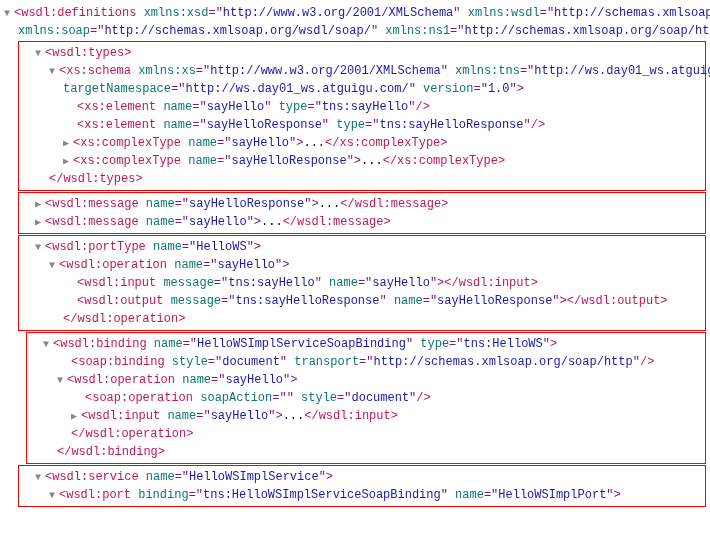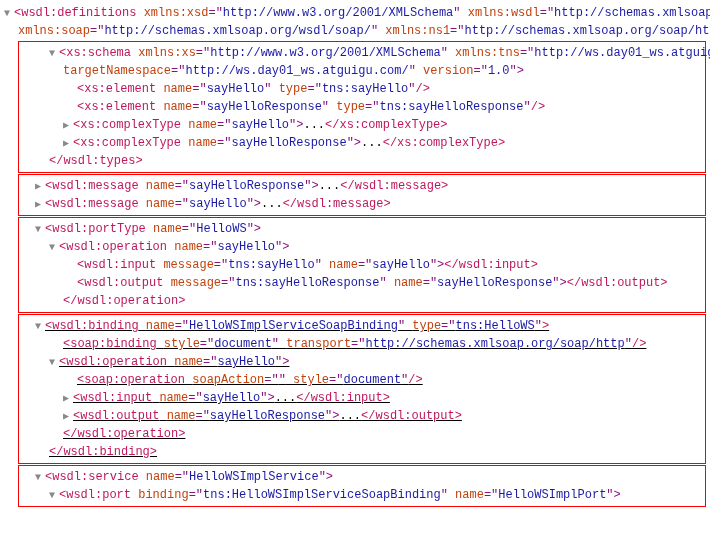--- a/index.html
+++ b/index.html
@@ -6,21 +6,21 @@
   body {
     font-family: "Courier New", monospace;
     font-size: 12px;
     background: #ffffff;
     padding: 4px;
     white-space: nowrap;
     line-height: 1.5;
     position: relative;
   }
   .tag { color: #be185d; }
-  .attr-name { color: #c2410c; }
+  .attr-name { color: #0f766e; }
   .attr-val { color: #1a1aa6; }
   .punct { color: #881280; }
   .ellipsis { color: #000; }
   .arrow { color: #888; font-size: 10px; display: inline-block; width: 10px; }
   .line { display: block; }
   .i0 { padding-left: 0px; }
   .i1 { padding-left: 14px; }
   .i2 { padding-left: 28px; }
   .i3 { padding-left: 42px; }
   .i4 { padding-left: 56px; }
@@ -28,20 +28,21 @@
 </style>
 </head>
 <body>
 
 <div>
 
 <span class="line i0"><span class="arrow">▼</span><span class="tag">&lt;wsdl:definitions</span> <span class="attr-name">xmlns:xsd</span><span class="punct">="</span><span class="attr-val">http://www.w3.org/2001/XMLSchema</span><span class="punct">"</span> <span class="attr-name">xmlns:wsdl</span><span class="punct">="</span><span class="attr-val">http://schemas.xmlsoap.o</span></span>
 <span class="line i1"><span class="attr-name">xmlns:soap</span><span class="punct">="</span><span class="attr-val">http://schemas.xmlsoap.org/wsdl/soap/</span><span class="punct">"</span> <span class="attr-name">xmlns:ns1</span><span class="punct">="</span><span class="attr-val">http://schemas.xmlsoap.org/soap/http</span></span>
 
 <div class="box" style="margin-left:14px;">
+<span class="line i1"><span class="arrow">▼</span><span class="tag">&lt;wsdl:types&gt;</span></span>
 <span class="line i2"><span class="arrow">▼</span><span class="tag">&lt;xs:schema</span> <span class="attr-name">xmlns:xs</span><span class="punct">="</span><span class="attr-val">http://www.w3.org/2001/XMLSchema</span><span class="punct">"</span> <span class="attr-name">xmlns:tns</span><span class="punct">="</span><span class="attr-val">http://ws.day01_ws.atguigu.co</span></span>
 <span class="line i3"><span class="attr-name">targetNamespace</span><span class="punct">="</span><span class="attr-val">http://ws.day01_ws.atguigu.com/</span><span class="punct">"</span> <span class="attr-name">version</span><span class="punct">="</span><span class="attr-val">1.0</span><span class="punct">"&gt;</span></span>
 <span class="line i4"><span class="tag">&lt;xs:element</span> <span class="attr-name">name</span><span class="punct">="</span><span class="attr-val">sayHello</span><span class="punct">"</span> <span class="attr-name">type</span><span class="punct">="</span><span class="attr-val">tns:sayHello</span><span class="punct">"</span><span class="tag">/&gt;</span></span>
 <span class="line i4"><span class="tag">&lt;xs:element</span> <span class="attr-name">name</span><span class="punct">="</span><span class="attr-val">sayHelloResponse</span><span class="punct">"</span> <span class="attr-name">type</span><span class="punct">="</span><span class="attr-val">tns:sayHelloResponse</span><span class="punct">"</span><span class="tag">/&gt;</span></span>
 <span class="line i3"><span class="arrow">▶</span><span class="tag">&lt;xs:complexType</span> <span class="attr-name">name</span><span class="punct">="</span><span class="attr-val">sayHello</span><span class="punct">"&gt;</span><span class="ellipsis">...</span><span class="tag">&lt;/xs:complexType&gt;</span></span>
 <span class="line i3"><span class="arrow">▶</span><span class="tag">&lt;xs:complexType</span> <span class="attr-name">name</span><span class="punct">="</span><span class="attr-val">sayHelloResponse</span><span class="punct">"&gt;</span><span class="ellipsis">...</span><span class="tag">&lt;/xs:complexType&gt;</span></span>
 <span class="line i2"><span class="tag">&lt;/wsdl:types&gt;</span></span>
 </div>
 
 <div class="box" style="margin-left:14px;">
@@ -50,27 +51,26 @@
 </div>
 
 <div class="box" style="margin-left:14px;">
 <span class="line i1"><span class="arrow">▼</span><span class="tag">&lt;wsdl:portType</span> <span class="attr-name">name</span><span class="punct">="</span><span class="attr-val">HelloWS</span><span class="punct">"&gt;</span></span>
 <span class="line i2"><span class="arrow">▼</span><span class="tag">&lt;wsdl:operation</span> <span class="attr-name">name</span><span class="punct">="</span><span class="attr-val">sayHello</span><span class="punct">"&gt;</span></span>
 <span class="line i4"><span class="tag">&lt;wsdl:input</span> <span class="attr-name">message</span><span class="punct">="</span><span class="attr-val">tns:sayHello</span><span class="punct">"</span> <span class="attr-name">name</span><span class="punct">="</span><span class="attr-val">sayHello</span><span class="punct">"&gt;</span><span class="tag">&lt;/wsdl:input&gt;</span></span>
 <span class="line i4"><span class="tag">&lt;wsdl:output</span> <span class="attr-name">message</span><span class="punct">="</span><span class="attr-val">tns:sayHelloResponse</span><span class="punct">"</span> <span class="attr-name">name</span><span class="punct">="</span><span class="attr-val">sayHelloResponse</span><span class="punct">"&gt;</span><span class="tag">&lt;/wsdl:output&gt;</span></span>
 <span class="line i3"><span class="tag">&lt;/wsdl:operation&gt;</span></span>
 </div>
 
-<div class="box" style="margin-left:14px;text-decoration:underline;">
+<div class="box" style="margin-left:22px;">
 <span class="line i1"><span class="arrow">▼</span><span class="tag">&lt;wsdl:binding</span> <span class="attr-name">name</span><span class="punct">="</span><span class="attr-val">HelloWSImplServiceSoapBinding</span><span class="punct">"</span> <span class="attr-name">type</span><span class="punct">="</span><span class="attr-val">tns:HelloWS</span><span class="punct">"</span><span class="tag">&gt;</span></span>
 <span class="line i3"><span class="tag">&lt;soap:binding</span> <span class="attr-name">style</span><span class="punct">="</span><span class="attr-val">document</span><span class="punct">"</span> <span class="attr-name">transport</span><span class="punct">="</span><span class="attr-val">http://schemas.xmlsoap.org/soap/http</span><span class="punct">"</span><span class="tag">/&gt;</span></span>
 <span class="line i2"><span class="arrow">▼</span><span class="tag">&lt;wsdl:operation</span> <span class="attr-name">name</span><span class="punct">="</span><span class="attr-val">sayHello</span><span class="punct">"&gt;</span></span>
 <span class="line i4"><span class="tag">&lt;soap:operation</span> <span class="attr-name">soapAction</span><span class="punct">="</span><span class="attr-val"></span><span class="punct">"</span> <span class="attr-name">style</span><span class="punct">="</span><span class="attr-val">document</span><span class="punct">"</span><span class="tag">/&gt;</span></span>
 <span class="line i3"><span class="arrow">▶</span><span class="tag">&lt;wsdl:input</span> <span class="attr-name">name</span><span class="punct">="</span><span class="attr-val">sayHello</span><span class="punct">"&gt;</span><span class="ellipsis">...</span><span class="tag">&lt;/wsdl:input&gt;</span></span>
-<span class="line i3"><span class="arrow">▶</span><span class="tag">&lt;wsdl:output</span> <span class="attr-name">name</span><span class="punct">="</span><span class="attr-val">sayHelloResponse</span><span class="punct">"&gt;</span><span class="ellipsis">...</span><span class="tag">&lt;/wsdl:output&gt;</span></span>
 <span class="line i3"><span class="tag">&lt;/wsdl:operation&gt;</span></span>
 <span class="line i2"><span class="tag">&lt;/wsdl:binding&gt;</span></span>
 </div>
 
 <div class="box" style="margin-left:14px;">
 <span class="line i1"><span class="arrow">▼</span><span class="tag">&lt;wsdl:service</span> <span class="attr-name">name</span><span class="punct">="</span><span class="attr-val">HelloWSImplService</span><span class="punct">"&gt;</span></span>
 <span class="line i2"><span class="arrow">▼</span><span class="tag">&lt;wsdl:port</span> <span class="attr-name">binding</span><span class="punct">="</span><span class="attr-val">tns:HelloWSImplServiceSoapBinding</span><span class="punct">"</span> <span class="attr-name">name</span><span class="punct">="</span><span class="attr-val">HelloWSImplPort</span><span class="punct">"&gt;</span></span>
 
 </div>
 

